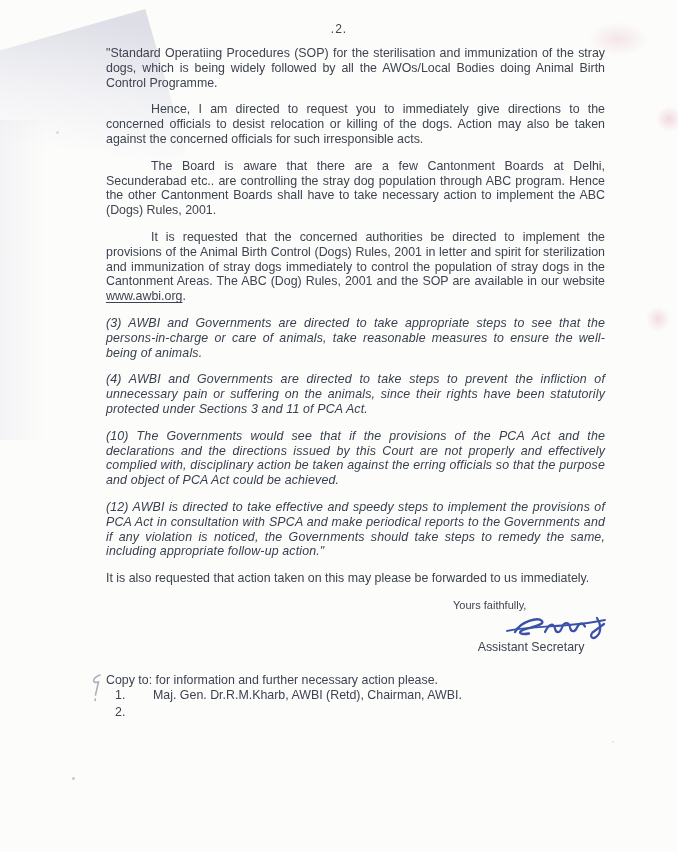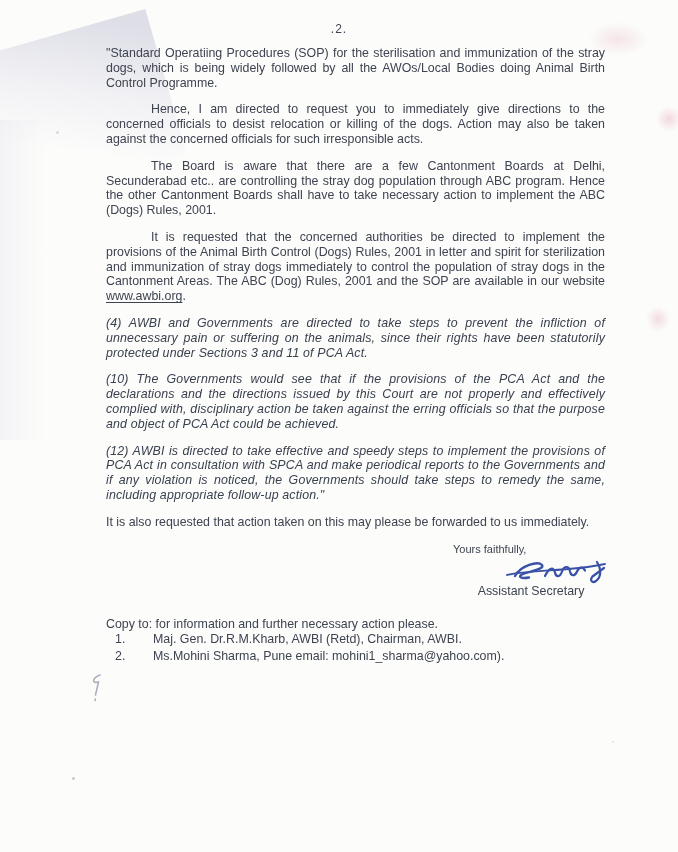--- a/index.html
+++ b/index.html
@@ -78,20 +78,21 @@
 
     <p>"Standard Operatiing Procedures (SOP) for the sterilisation and immunization of the stray dogs, which is being widely followed by all the AWOs/Local Bodies doing Animal Birth Control Programme.</p>
 
     <p class="ind">Hence, I am directed to request you to immediately give directions to the concerned officials to desist relocation or killing of the dogs. Action may also be taken against the concerned officials for such irresponsible acts.</p>
 
     <p class="ind">The Board is aware that there are a few Cantonment Boards at Delhi, Secunderabad etc.. are controlling the stray dog population through ABC program. Hence the other Cantonment Boards shall have to take necessary action to implement the ABC (Dogs) Rules, 2001.</p>
 
     <p class="ind"><span>It is requested that the concerned authorities be directed to implement the provisions of the Animal Birth Control (Dogs) Rules, 2001 in letter and spirit for sterilization and immunization of stray dogs immediately to control the population of stray dogs in the Cantonment Areas. The ABC (Dog) Rules, 2001 and the SOP are available in our website </span><span class="weblink">www.awbi.org</span><span>.</span></p>
 
 
+    <p class="quote">(3) AWBI and Governments are directed to take appropriate steps to see that the persons-in-charge or care of animals, take reasonable measures to ensure the well-being of animals.</p>
     <p class="quote">(4) AWBI and Governments are directed to take steps to prevent the infliction of unnecessary pain or suffering on the animals, since their rights have been statutorily protected under Sections 3 and 11 of PCA Act.</p>
     <p class="quote">(10) The Governments would see that if the provisions of the PCA Act and the declarations and the directions issued by this Court are not properly and effectively complied with, disciplinary action be taken against the erring officials so that the purpose and object of PCA Act could be achieved.</p>
     <p class="quote">(12) AWBI is directed to take effective and speedy steps to implement the provisions of PCA Act in consultation with SPCA and make periodical reports to the Governments and if any violation is noticed, the Governments should take steps to remedy the same, including appropriate follow-up action."</p>
 
     <p class="closing">It is also requested that action taken on this may please be forwarded to us immediately.</p>
 
     <div class="sig">
       <div class="val">Yours faithfully,</div>
       <svg class="sig-ink" width="104" height="26" viewBox="0 0 104 26">
         <path stroke-width="2.4" d="M10,18 C16,7 33,3 37,7 C40,11 26,13 18,16 C12,18.5 16,21 24,19.5"></path>
@@ -103,18 +104,17 @@
     </div>
 
     <div class="copy">
       <div class="copy-head">Copy to: for information and further necessary action please.</div>
       <div class="copy-item">
         <span class="num">1.</span>
         <span class="txt">Maj. Gen. Dr.R.M.Kharb, AWBI (Retd), Chairman, AWBI.</span>
       </div>
       <div class="copy-item">
         <span class="num">2.</span>
-        <span class="txt">Ms.Mohini Sharma, Pune email: mohini1_sharma@yahoo.com).</span>
       </div>
     </div>
 
   </div>
 </div>
 
 </body></html>

